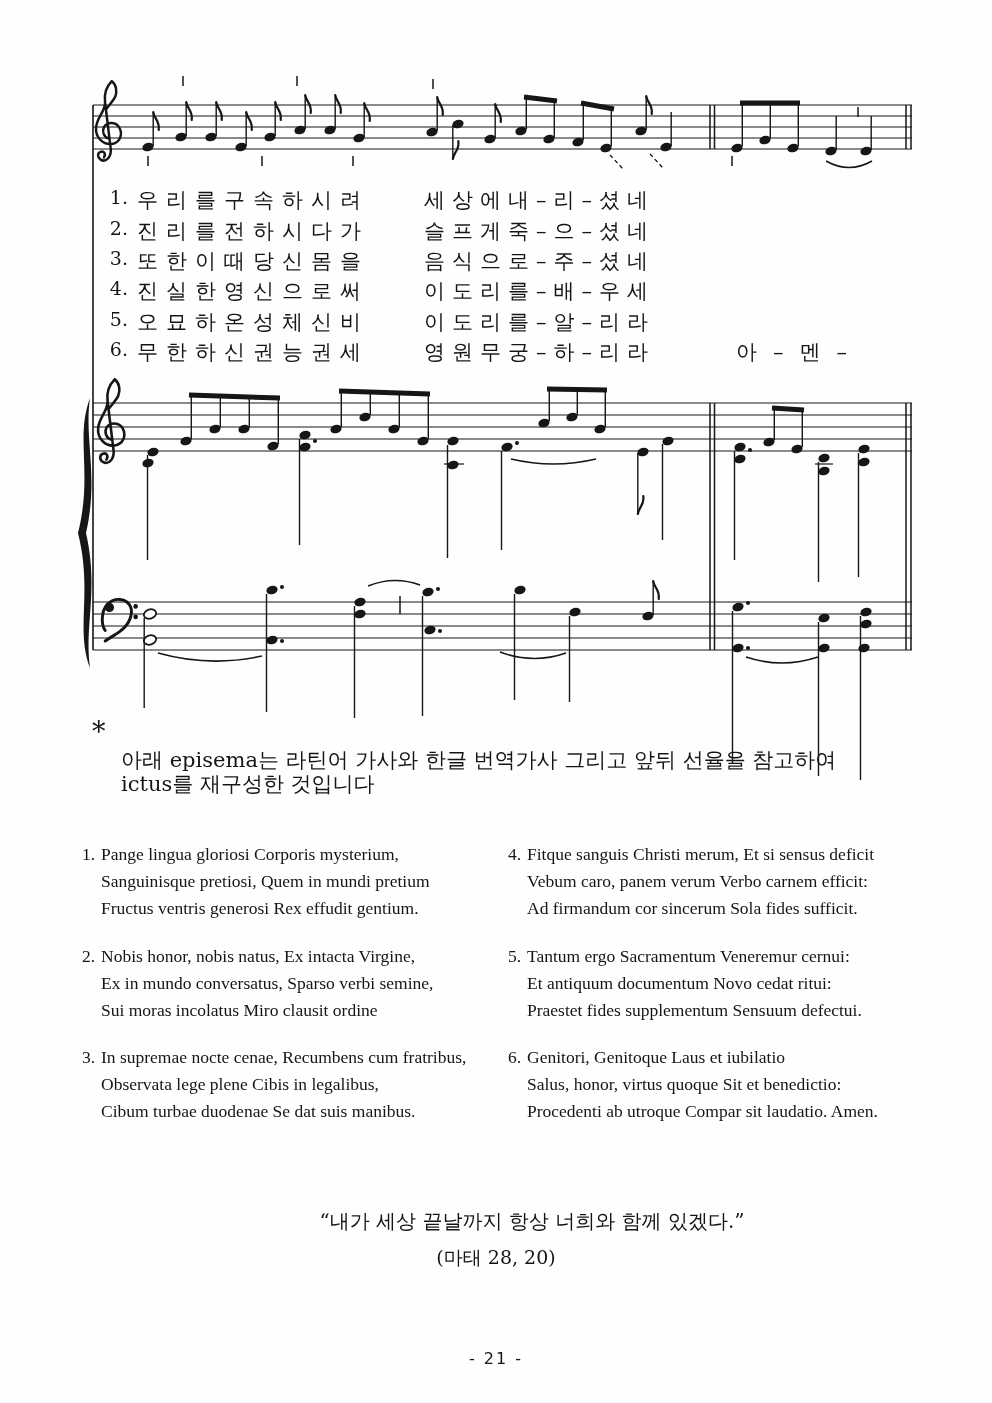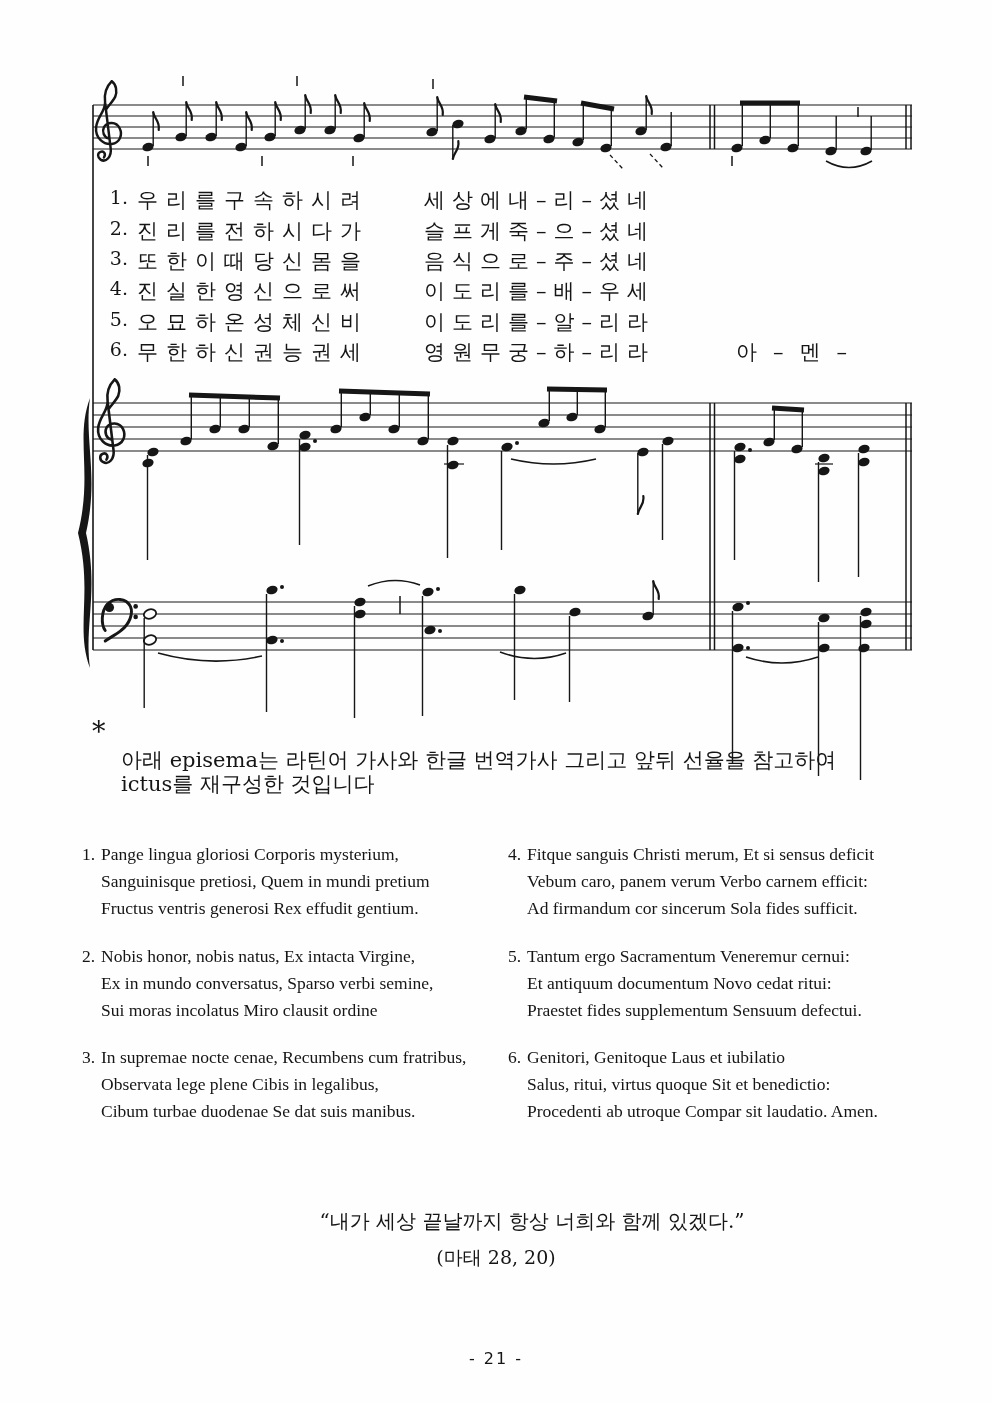--- a/index.html
+++ b/index.html
@@ -315,21 +315,21 @@
       <div class="vlines">
         <div>Tantum ergo Sacramentum Veneremur cernui:</div>
         <div>Et antiquum documentum Novo cedat ritui:</div>
         <div>Praestet fides supplementum Sensuum defectui.</div>
       </div>
     </div>
     <div class="verse" style="left:497px;top:1044px">
       <span class="vno">6.</span>
       <div class="vlines">
         <div>Genitori, Genitoque Laus et iubilatio</div>
-        <div>Salus, ritui, virtus quoque Sit et benedictio:</div>
+        <div>Salus, honor, virtus quoque Sit et benedictio:</div>
         <div>Procedenti ab utroque Compar sit laudatio. Amen.</div>
       </div>
     </div>
   </div>
 
   <div class="quote k">“내가 세상 끝날까지 항상 너희와 함께 있겠다.”</div>
   <div class="quote-ref k">(마태 28, 20)</div>
   <div class="pageno">- 21 -</div>
 
 </div>

